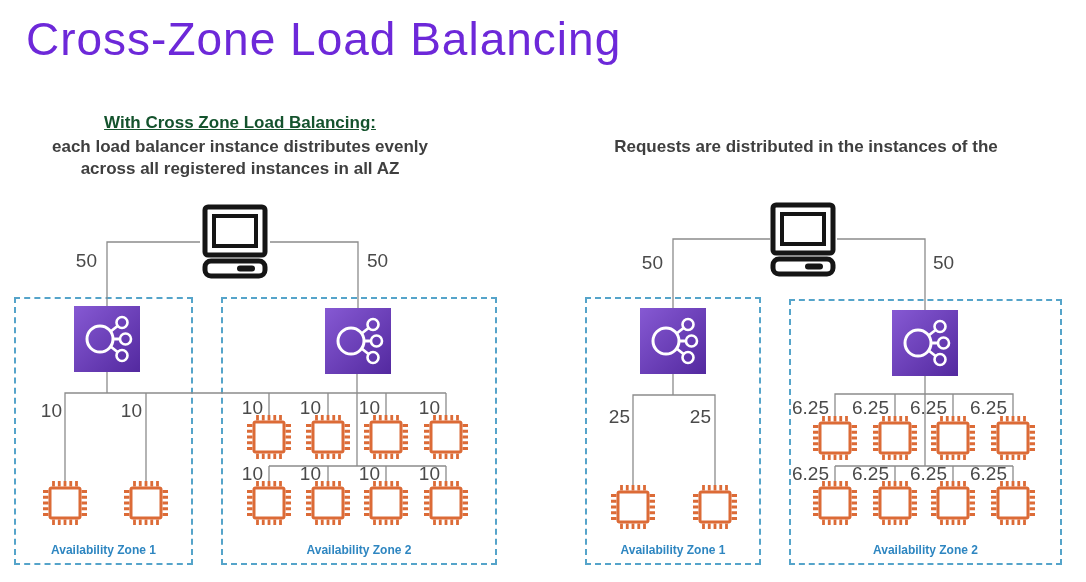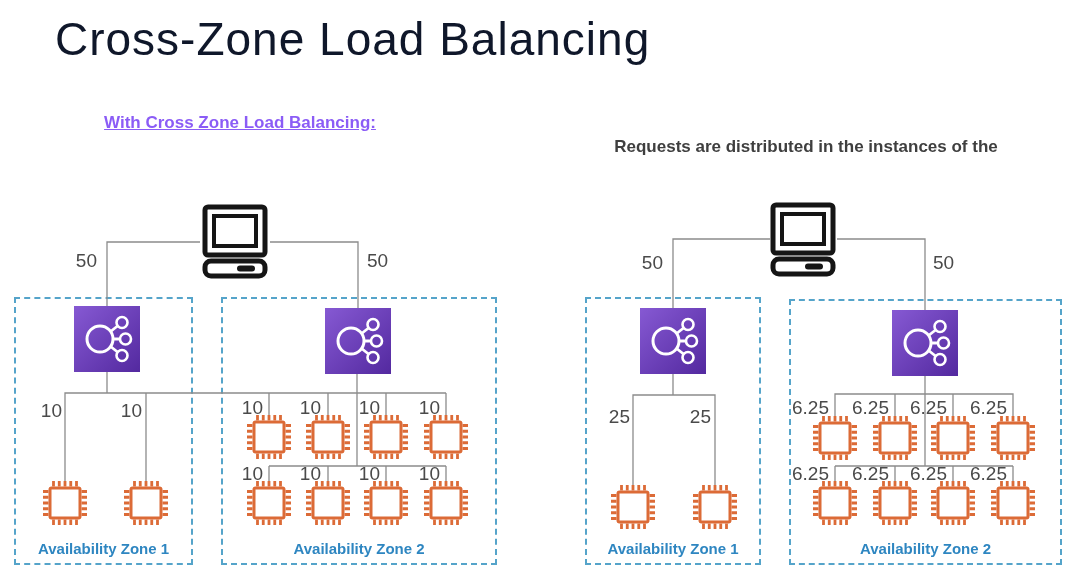--- a/index.html
+++ b/index.html
@@ -1,29 +1,29 @@
 <!DOCTYPE html>
 <html><head>
 <meta charset="utf-8">
 <style>
   html,body{margin:0;padding:0;background:#fff;}
   .stage{position:relative;width:1086px;height:582px;background:#ffffff;overflow:hidden;
          font-family:"Liberation Sans",sans-serif;}
   .title{position:absolute;left:26px;top:12px;font-size:46px;font-weight:300;
-         color:#0f172a;letter-spacing:1px;white-space:nowrap;margin-left:29px;}
+         color:#6d28d9;letter-spacing:1px;white-space:nowrap;}
   .heading{position:absolute;top:113px;width:440px;text-align:center;
            font-size:17px;font-weight:700;text-decoration:underline;white-space:nowrap;}
-  .heading.green{color:#8b5cf6;left:20px;}
+  .heading.green{color:#14532d;left:20px;}
   .heading.blue{color:#3488C2;left:600px;}
   .desc{position:absolute;top:136px;width:460px;text-align:center;
         font-size:17px;font-weight:700;color:#3F3F3F;line-height:22px;}
   .desc.left{left:10px;} .desc.right{left:576px;}
   .az{position:absolute;border:2px dashed #55A4CA;box-sizing:border-box;}
   .azlabel{position:absolute;left:0;right:0;bottom:6px;text-align:center;
-           color:#2E86C1;font-weight:700;font-size:15px;}
+           color:#2E86C1;font-weight:700;font-size:12px;}
   .wires{position:absolute;left:0;top:0;pointer-events:none;}
   .num{position:absolute;width:34px;font-size:19px;color:#4a4a4a;text-align:right;white-space:nowrap;}
   .num.alignleft{text-align:left;}
   .num.wide{width:40px;}
   .comp{position:absolute;width:80px;height:76px;}
   .lb{position:absolute;width:66px;height:66px;}
   .chip{position:absolute;width:52px;height:52px;}
   .hidden-defs{position:absolute;width:0;height:0;overflow:hidden;}
 </style>
 </head>
@@ -58,20 +58,24 @@
         <rect x="19" y="12" width="42" height="30" fill="#ffffff" stroke="#151515" stroke-width="4"></rect>
         <rect x="10" y="57" width="60" height="15" rx="6" fill="#ffffff" stroke="#151515" stroke-width="5"></rect>
         <rect x="42" y="61.5" width="18" height="6" rx="3" fill="#151515"></rect>
       </symbol>
     </defs>
   </svg>
 
   <div class="title">Cross-Zone Load Balancing</div>
 
   <div class="heading green">With Cross Zone Load Balancing:</div>
+  <div class="desc left">
+    <div>each load balancer instance distributes evenly</div>
+    <div>across all registered instances in all AZ</div>
+  </div>
   <div class="desc right">
     <div>Requests are distributed in the instances of the</div>
   </div>
 
   <div class="az" style="left:14px;top:297px;width:179px;height:268px;">
     <div class="azlabel">Availability Zone 1</div>
   </div>
   <div class="az" style="left:221px;top:297px;width:276px;height:268px;">
     <div class="azlabel">Availability Zone 2</div>
   </div>

